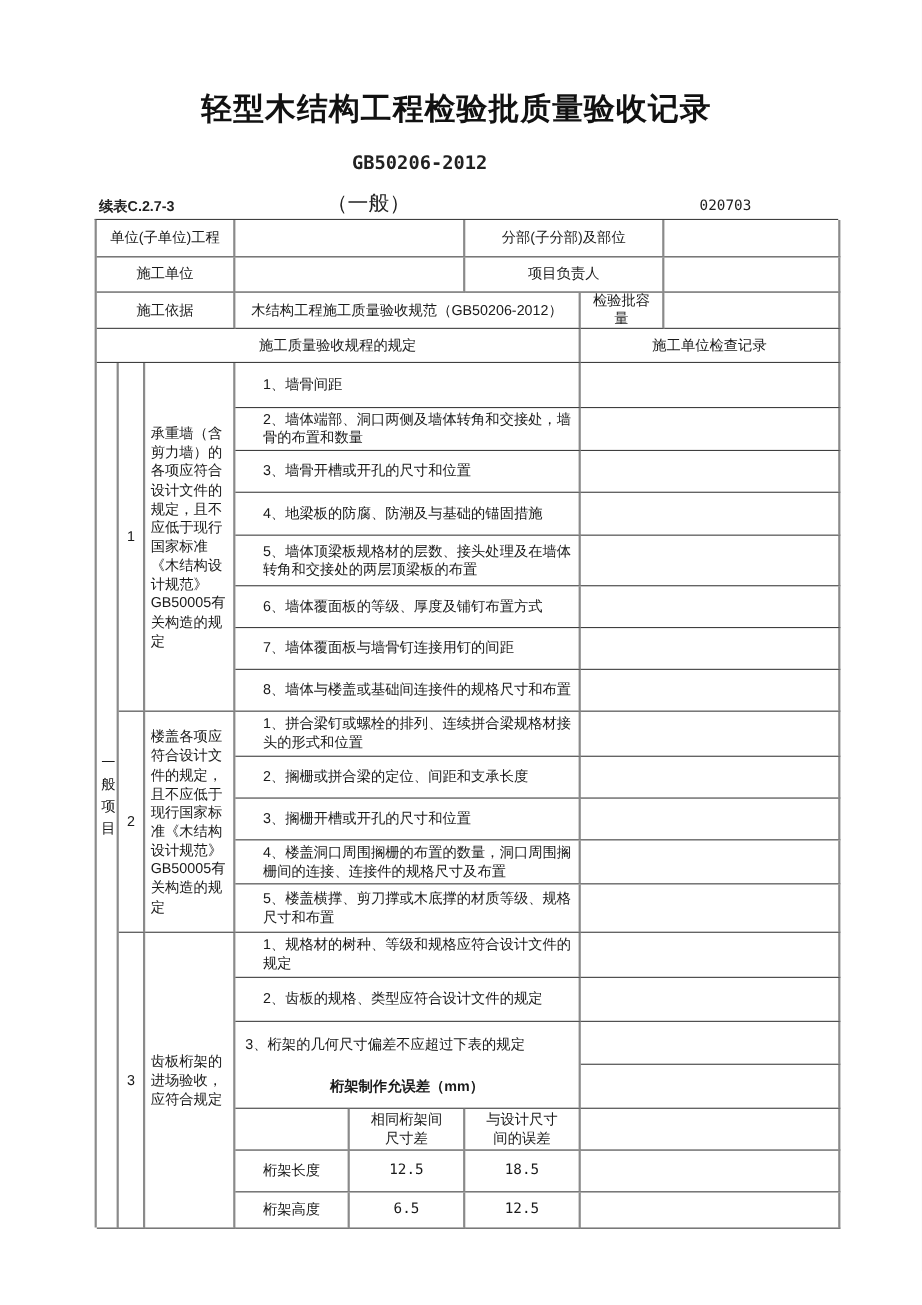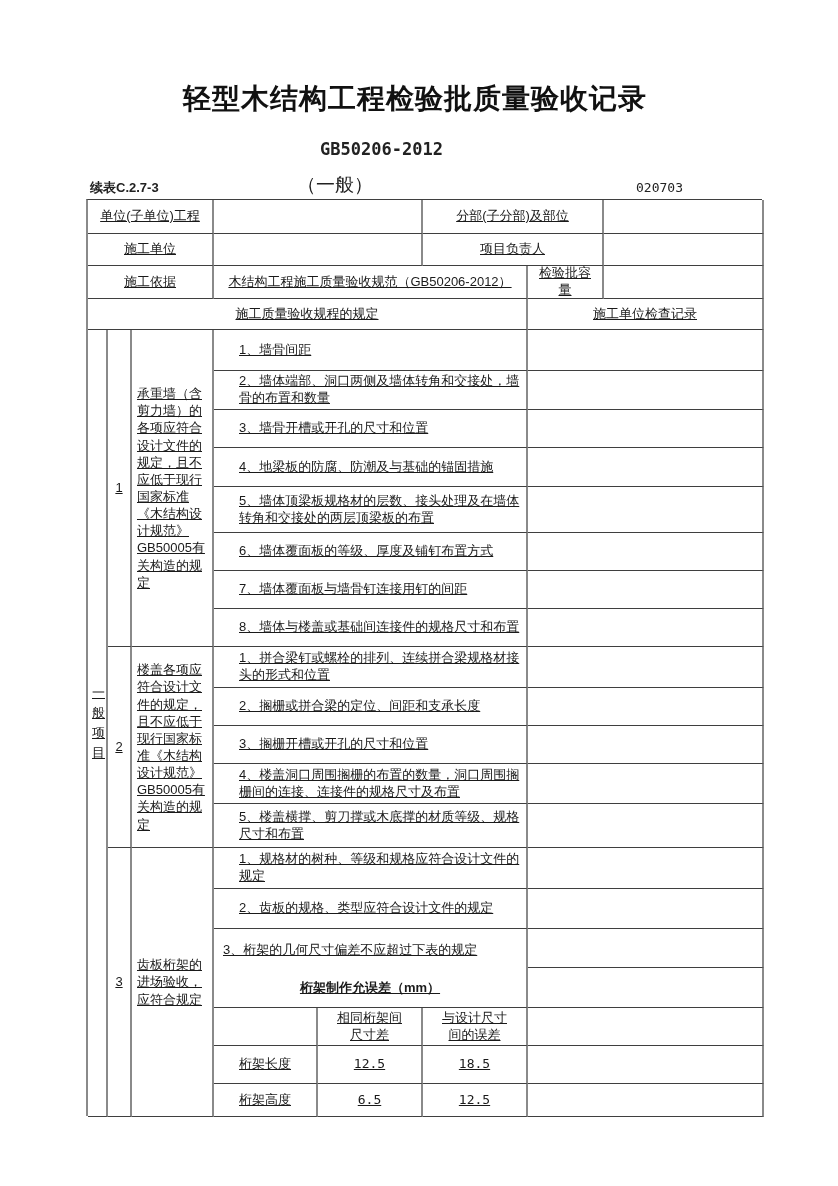--- a/index.html
+++ b/index.html
@@ -21,21 +21,21 @@
   .meta-cont { position:absolute; left:90px; top:179px; font-size:13px; font-weight:bold; color:#222; }
   .meta-cat  { position:absolute; left:0; top:172px; width:670px; text-align:center; font-size:19px; color:#222; }
   .meta-code { position:absolute; left:636px; top:180px; font-size:13px; font-family:"DejaVu Sans Mono", monospace; color:#222; }
 
   .tbl {
     position:absolute; left:86px; top:199px; width:676px; height:917px;
     display:grid;
     grid-template-columns:20px 24px 82px 104px 105px 105px 76px 160px;
     grid-template-rows:34px 32px 33px 31px 41px 39px 38px 39px 46px 38px 38px 38px 41px 38px 38px 40px 44px 41px 40px 39px 40px 38px 38px 33px;
     border-left:2px solid #8a8a8a; border-top:1px solid #3f3f3f;
-    font-size:13px; line-height:1.28;text-decoration:underline;
+    font-size:13px; line-height:1.28;
   }
   .c {
     border-right:2px solid #8a8a8a; border-bottom:1px solid #3f3f3f;
     display:flex; align-items:center; padding:2px 6px; overflow:hidden;
   }
   .ctr { justify-content:center; text-align:center; }
   .item { padding-left:25px; padding-right:4px; text-align:left; }
   .lbl { padding:4px 3px 4px 5px; line-height:1.32; }
   .pre { white-space:pre-line;text-align:center; }
   .mono { font-family:"DejaVu Sans Mono", monospace; }

